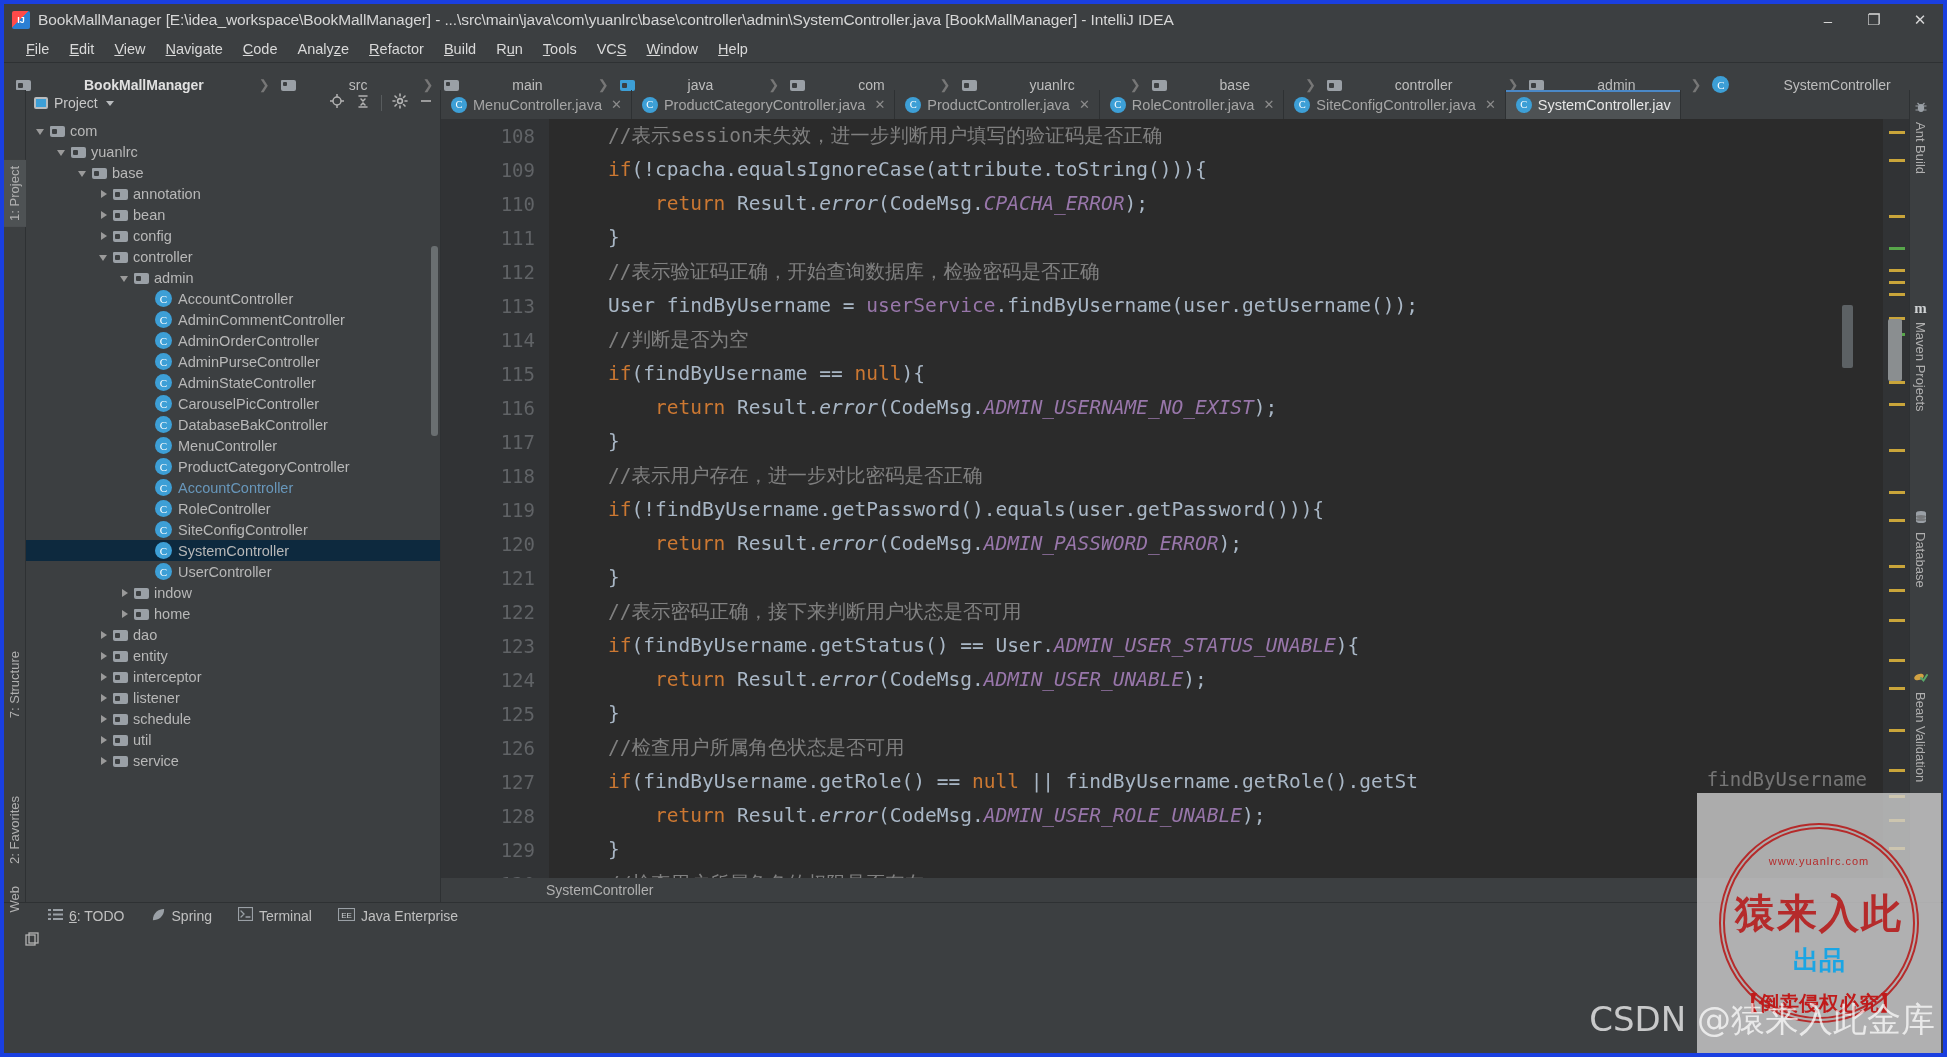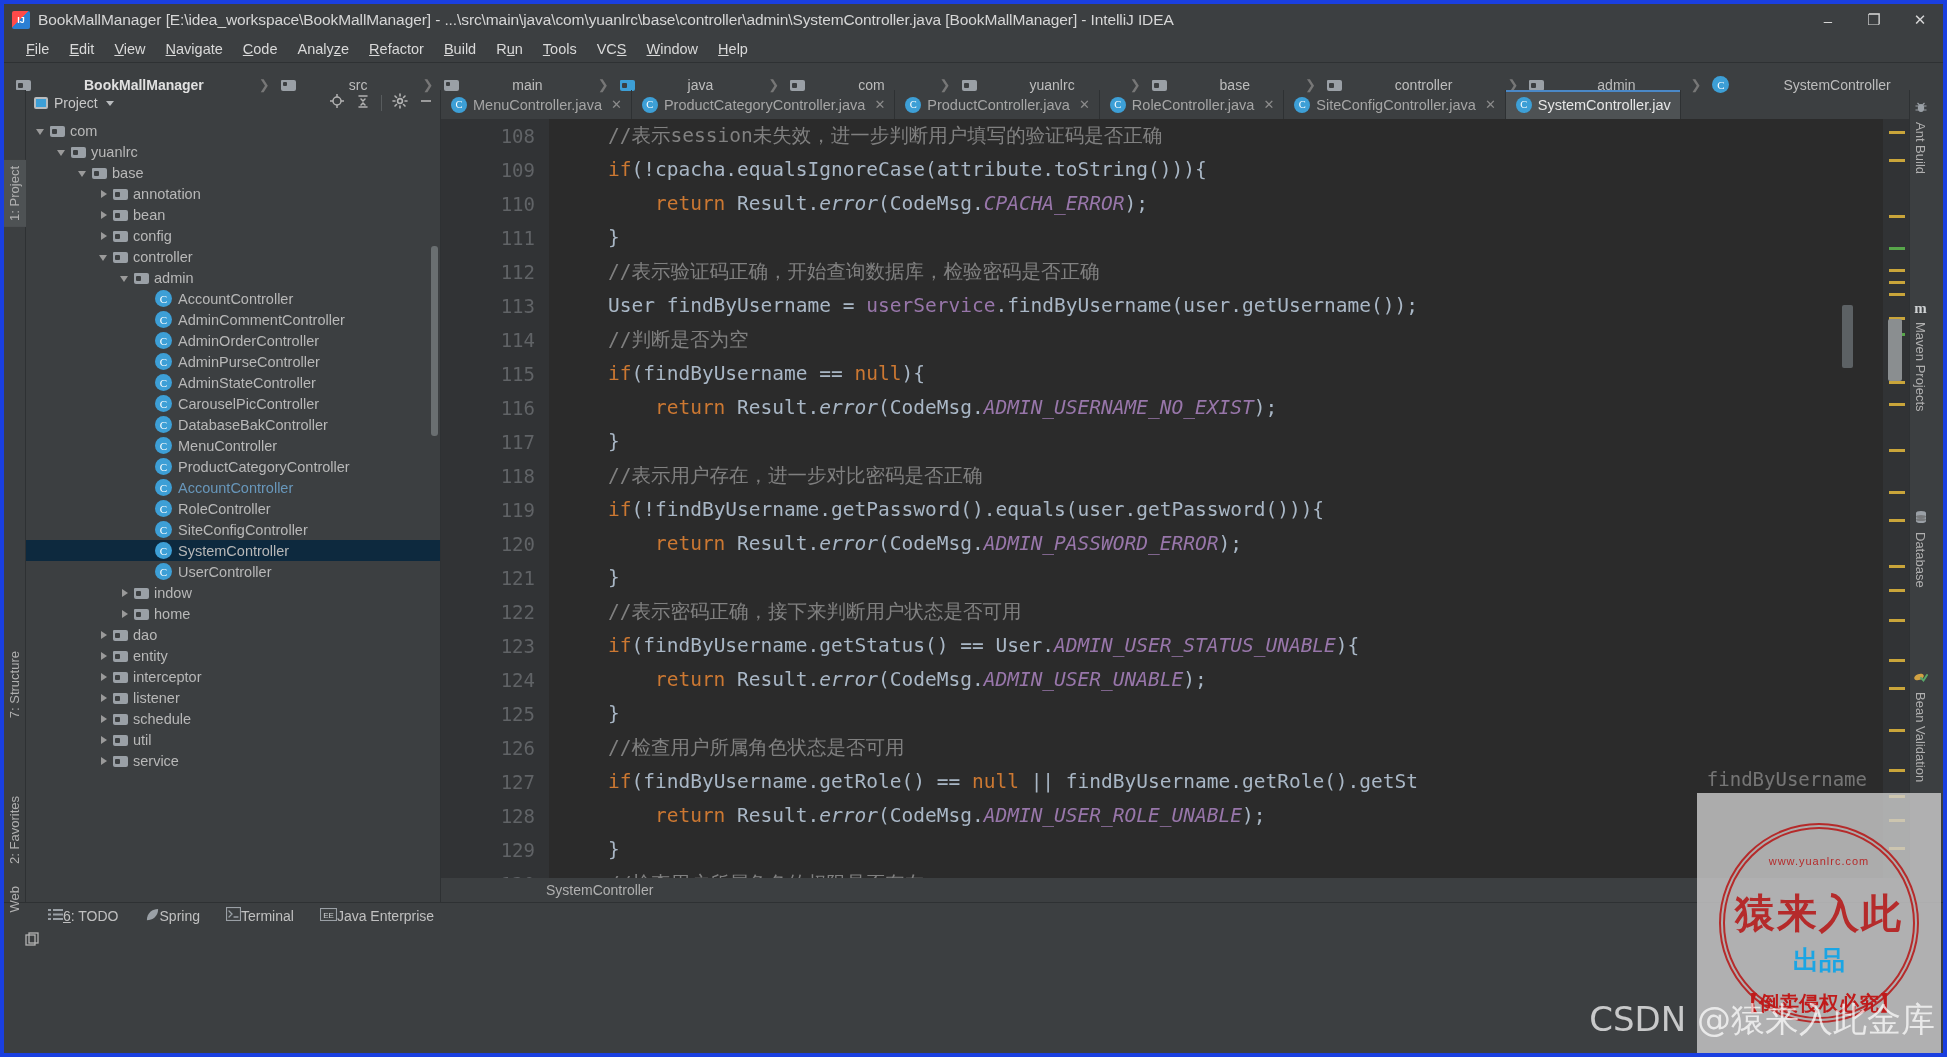--- a/index.html
+++ b/index.html
@@ -165,21 +165,21 @@
   .rtab { position:absolute; left:3px; writing-mode:vertical-rl; color:#b0b0b0;
           font-size:13px; white-space:nowrap; display:flex; align-items:center; gap:5px;}
 
   
   .subbar { height:24px; background:#3c3f41; display:flex; align-items:center; }
   .subbar .crumb2 { color:#b0b0b0; font-size:14px; padding-left:105px;}
 
   
   .bottombar { height:26px; background:#3c3f41; display:flex; align-items:center;
                padding-left:44px; gap:26px; border-top:1px solid #2e3133;}
-  .btw { display:flex; align-items:center; color:#c0c0c0; font-size:14px; white-space:nowrap;}
+  .btw { display:flex; align-items:center; gap:6px; color:#c0c0c0; font-size:14px; white-space:nowrap;}
   .statusbar { height:28px; background:#3c3f41; display:flex; align-items:center; padding-left:20px;}
 
   
   .wm-stamp {
     position:absolute; right:2px; bottom:0px; width:244px; height:260px;
     background:rgba(205,205,205,0.80);
     display:flex; align-items:center; justify-content:center;
     pointer-events:none;
   }
   .stamp-circle {

